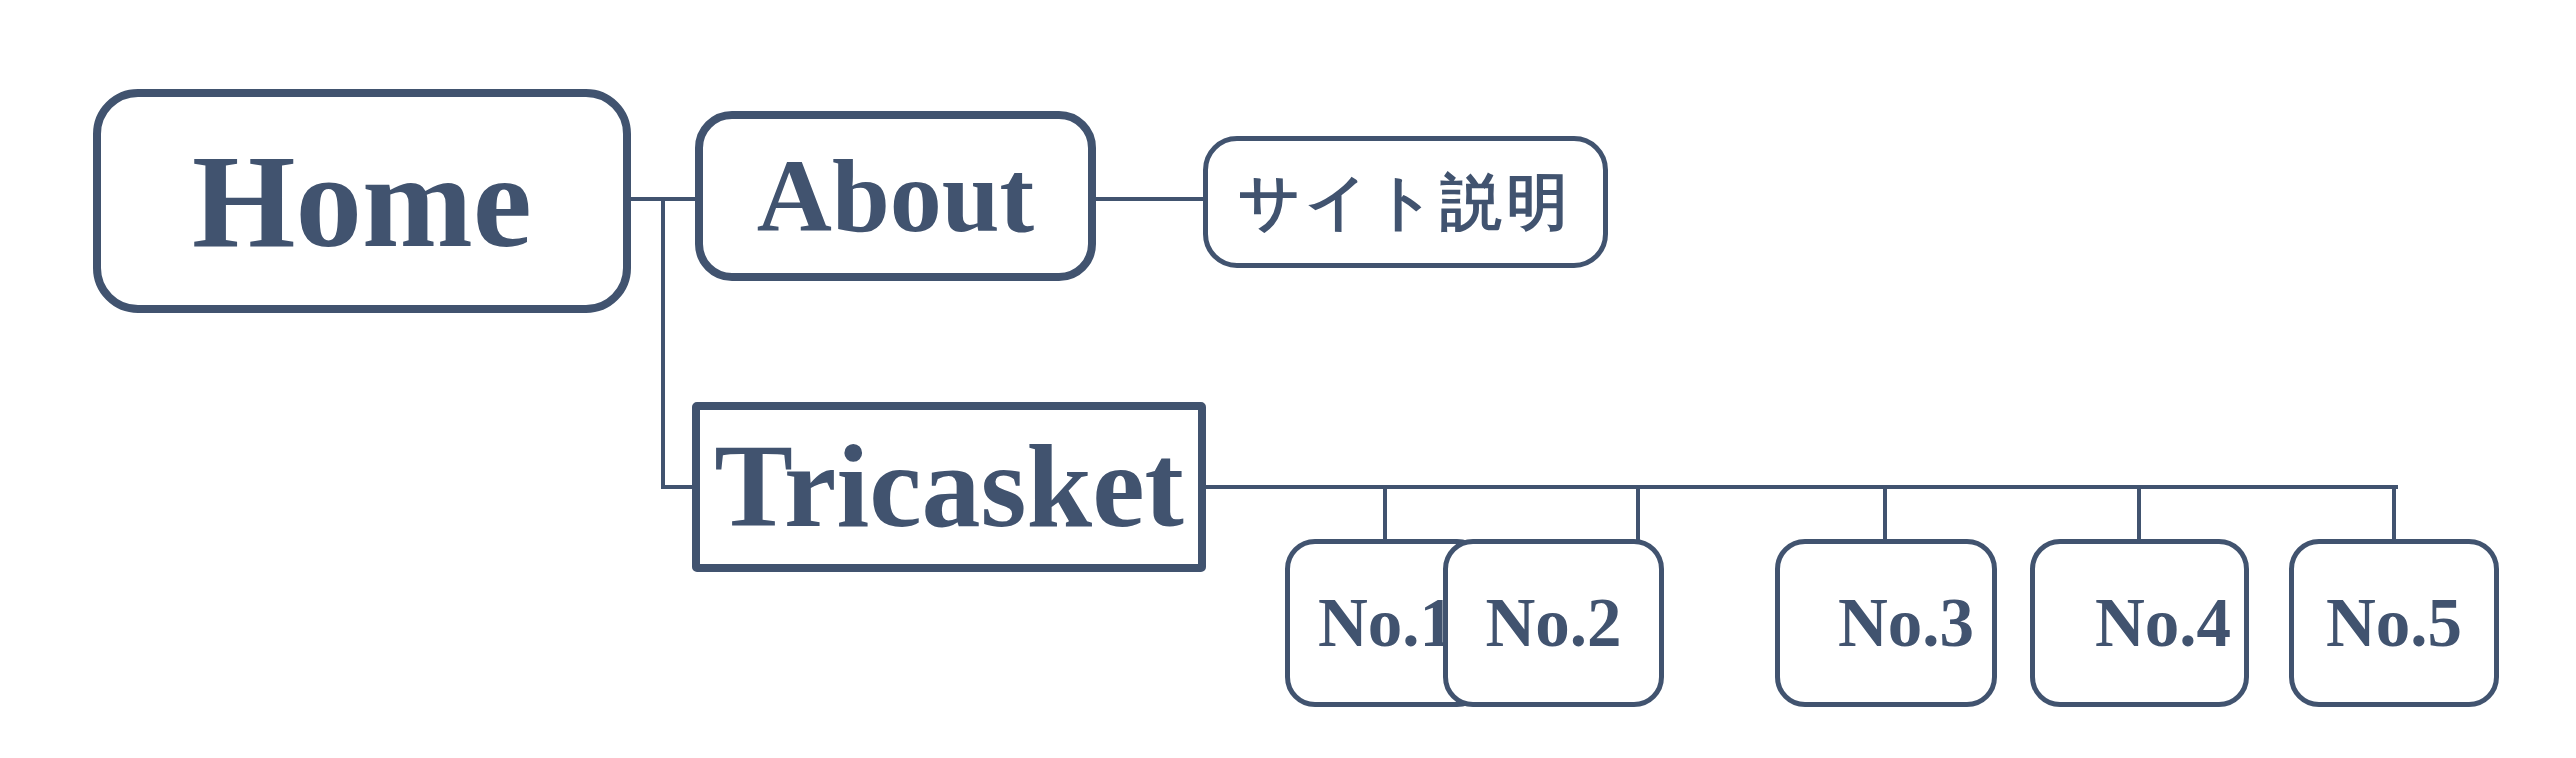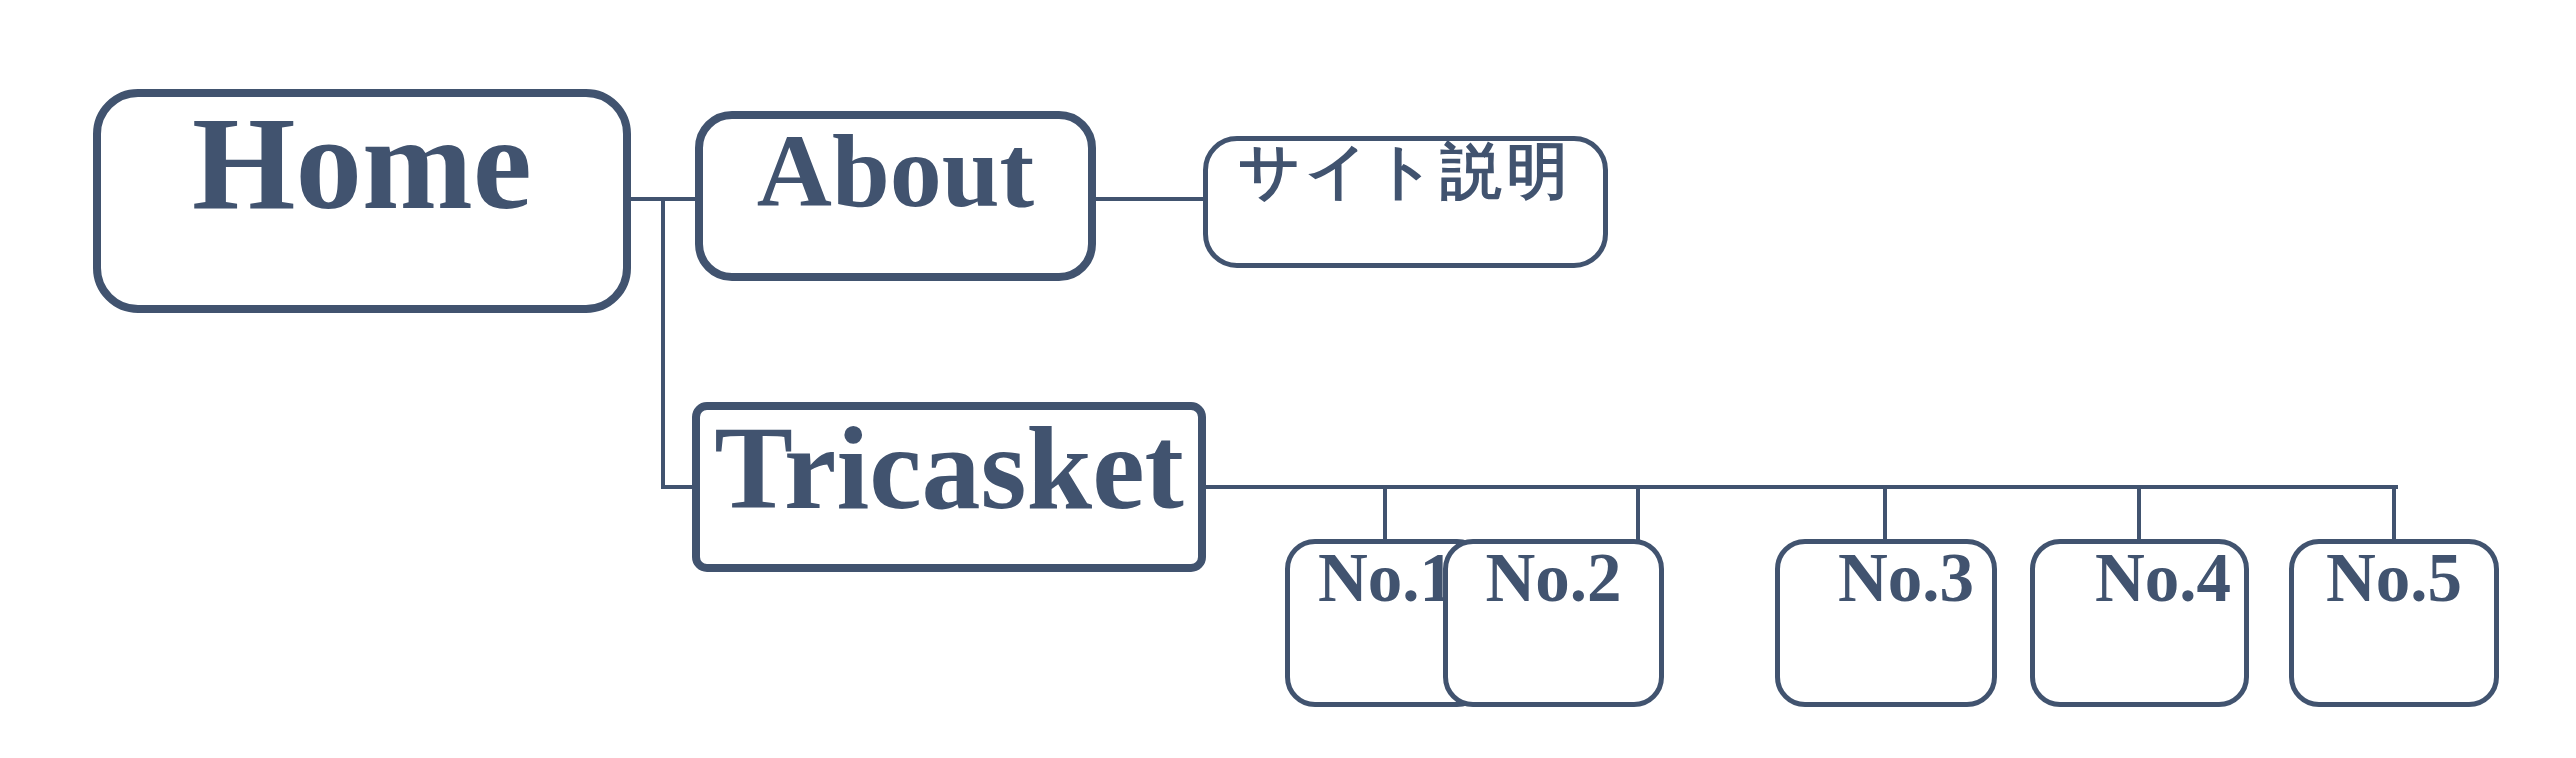--- a/index.html
+++ b/index.html
@@ -11,20 +11,21 @@
   .stage {
     position: relative;
     width: 2576px;
     height: 758px;
     background: var(--bg);
     overflow: hidden;
   }
   .node {
     position: absolute;
     display: flex;
+    align-items: center;
     justify-content: center;
     background: var(--bg);
     border-style: solid;
     border-color: var(--accent);
     color: var(--accent);
     font-weight: 700;
     line-height: 1;
     white-space: nowrap;
   }
   .conn {
@@ -33,21 +34,21 @@
   }
 
   
   .n-home      { left:  93px; top:  89px; width: 538px; height: 224px;
                  border-width: 8px; border-radius: 45px; font-size: 133px; }
 
   
   .n-about     { left: 695px; top: 111px; width: 401px; height: 170px;
                  border-width: 8px; border-radius: 37px; font-size: 104px; }
   .n-tricasket { left: 692px; top: 402px; width: 514px; height: 170px;
-                 border-width: 8px; border-radius: 15px; font-size: 118px; }
+                 border-width: 8px; border-radius: 5px; font-size: 118px; }
 
   
   .n-site      { left: 1203px; top: 136px; width: 405px; height: 132px;
                  border-width: 5px; border-radius: 34px; font-size: 61px;
                  letter-spacing: 5px; }
   .n-sub       { top: 539px; height: 168px;
                  border-width: 5px; border-radius: 30px; font-size: 69px; }
   .n-no1 { left: 1285px; width: 202px; }
   .n-no2 { left: 1443px; width: 221px; }
   .n-no3 { left: 1775px; width: 222px; padding-left: 40px; }

